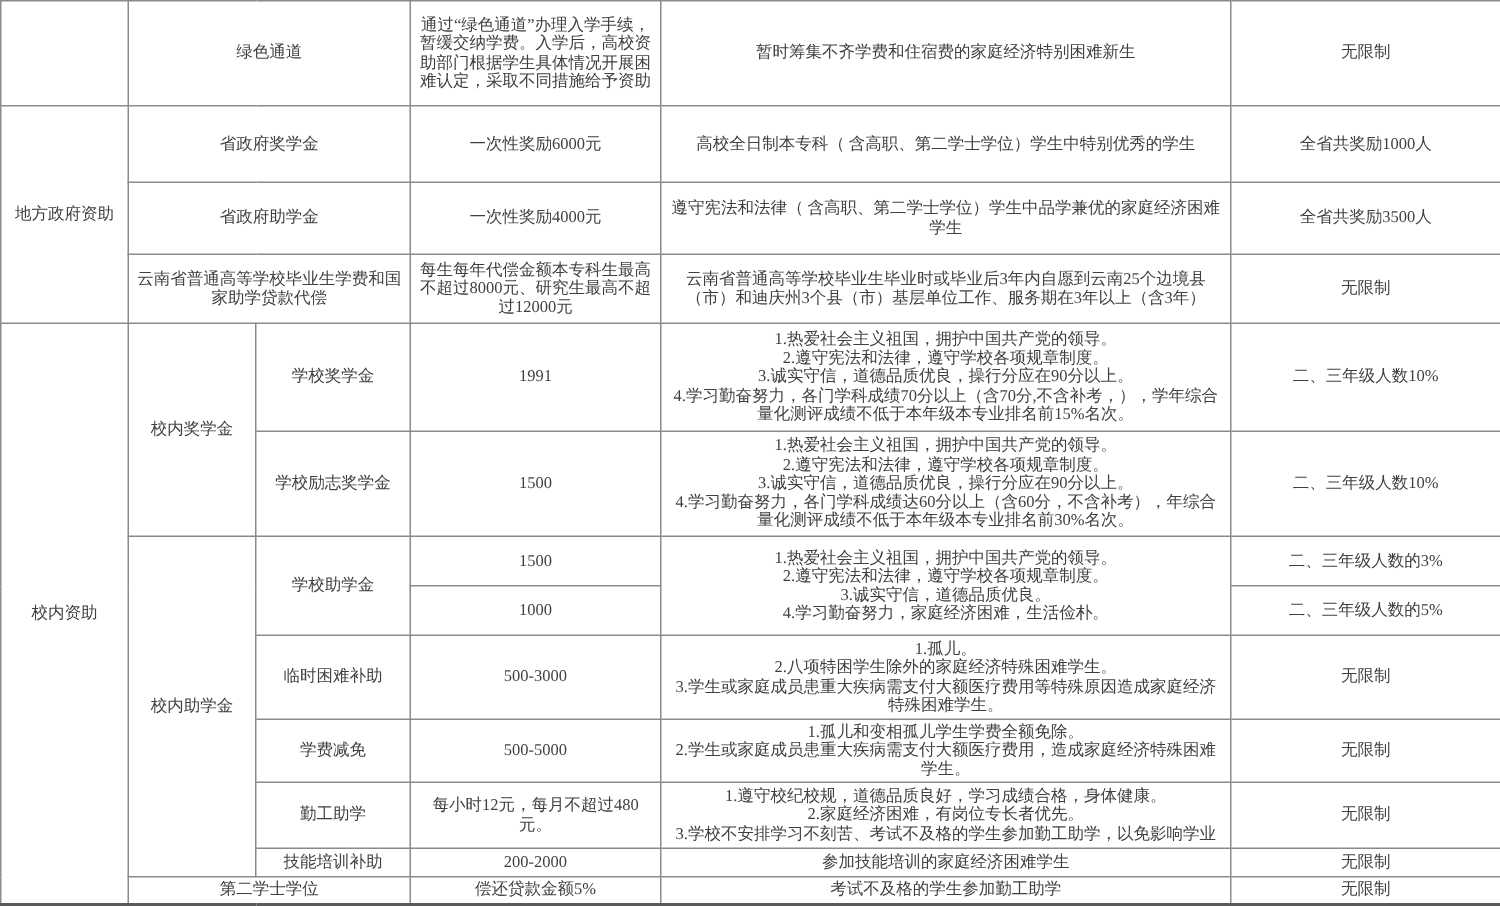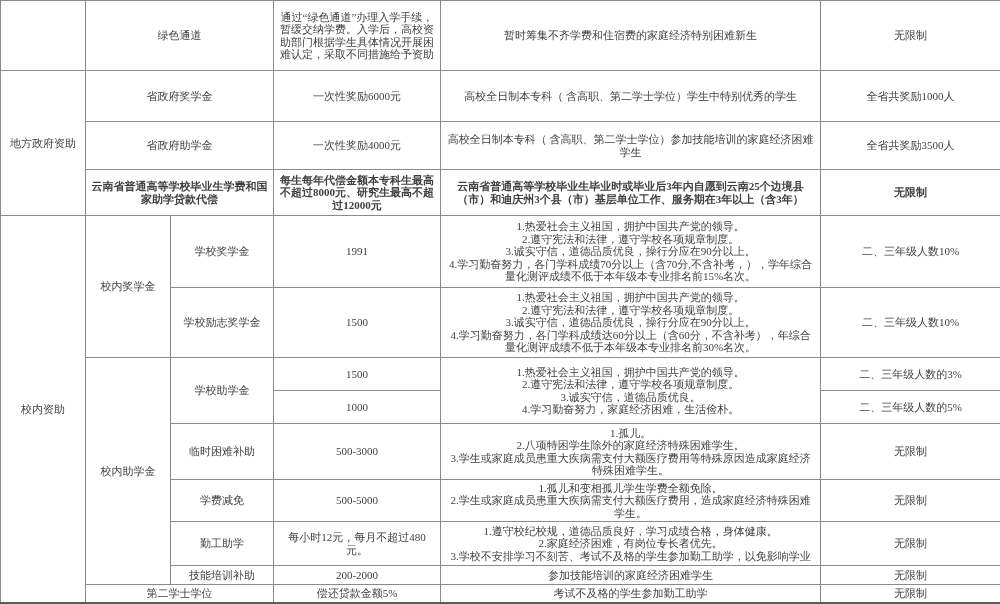--- a/index.html
+++ b/index.html
@@ -30,21 +30,21 @@
     padding: 1px 5px;
   }
   td.leftwrap {
     text-align: left;
     line-height: 12px;
     padding: 1px 5px;
   }
   tr.r1  { height: 70px; }
   tr.r2  { height: 51px; }
   tr.r3  { height: 48px; padding-left: 42px; }
-  tr.r4  { height: 46px; font-weight: bold; }
+  tr.r4  { height: 46px; }
   tr.r5  { height: 72px; }
   tr.r6  { height: 70px; }
   tr.r7  { height: 33px; }
   tr.r8  { height: 33px; }
   tr.r9  { height: 56px; }
   tr.r10 { height: 42px; }
   tr.r11 { height: 44px; }
   tr.r12 { height: 19px; margin-top: 44px; }
   tr.r13 { height: 19px; }
 </style>
@@ -75,21 +75,21 @@
     <td rowspan="3">地方政府资助</td>
     <td colspan="2">省政府奖学金</td>
     <td>一次性奖励6000元</td>
     <td class="cond">高校全日制本专科（ 含高职、第二学士学位）学生中特别优秀的学生</td>
     <td>全省共奖励1000人</td>
   </tr>
 
   <tr class="r3">
     <td colspan="2">省政府助学金</td>
     <td>一次性奖励4000元</td>
-    <td class="cond">高校全日制本专科（ 含高职、第二学士学位）参加技能培训的家庭经济困难学生</td>
+    <td class="cond">遵守宪法和法律（ 含高职、第二学士学位）学生中品学兼优的家庭经济困难学生</td>
     <td>全省共奖励3500人</td>
   </tr>
 
   <tr class="r4">
     <td colspan="2">云南省普通高等学校毕业生学费和国家助学贷款代偿</td>
     <td class="leftwrap">每生每年代偿金额本专科生最高不超过8000元、研究生最高不超过12000元</td>
     <td class="cond">云南省普通高等学校毕业生毕业时或毕业后3年内自愿到云南25个边境县（市）和迪庆州3个县（市）基层单位工作、服务期在3年以上（含3年）</td>
     <td>无限制</td>
   </tr>
 

